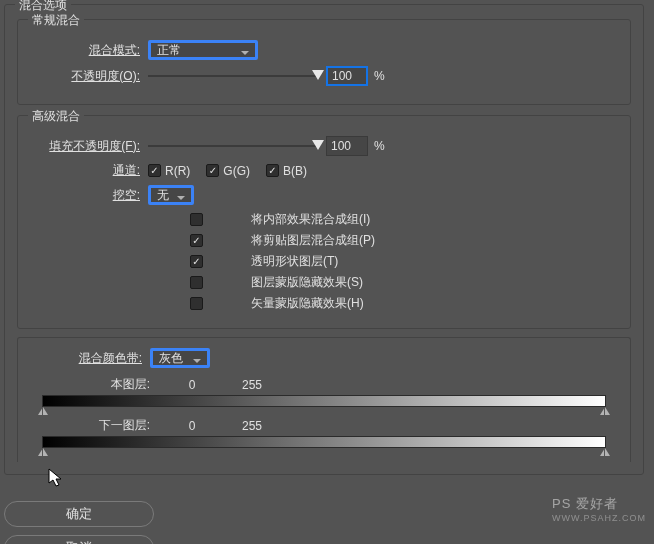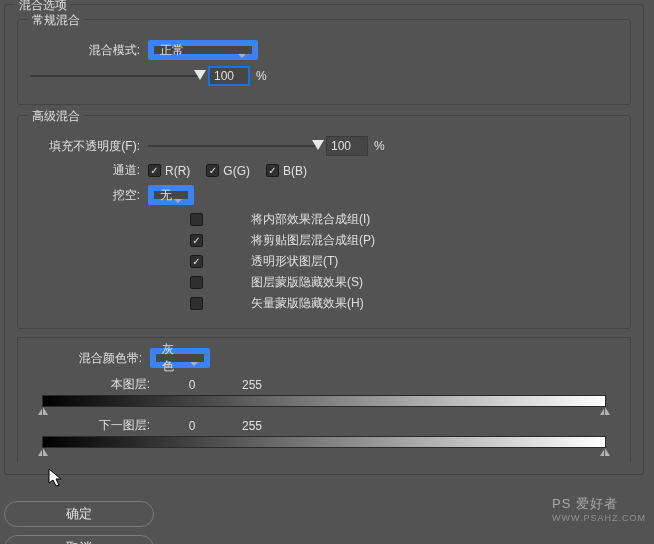--- a/index.html
+++ b/index.html
@@ -6,24 +6,24 @@
 body { background: #535353; color: #e0e0e0; width: 654px; height: 544px; font-size: 12px; user-select: none; position: relative; }
 .main { display: flex; padding: 4px 10px 10px 4px; gap: 18px; flex-direction: column; }
 .left { flex: 1; }
 .right { width: 150px; display: flex; flex-direction: column; gap: 8px; padding-top: 4px; }
 
 .fieldset { border: 1px solid #434343; border-radius: 3px; padding: 10px 12px 12px 12px; margin-bottom: 4px; position: relative; }
 .legend { position: absolute; top: -8px; left: 10px; background: #535353; padding: 0 4px; font-size: 12px; color: #e0e0e0; }
 .sub-fieldset { border: 1px solid #434343; border-radius: 3px; padding: 14px 12px 12px 12px; margin-top: 10px; position: relative; }
 
 .row { display: flex; align-items: center; margin: 6px 0; }
-.label { text-align: right; margin-right: 8px; color: #e0e0e0; }
+.label { text-align: right; margin-right: 8px; color: #e0e0e0; text-decoration: underline; }
 .label-100 { width: 110px; }
 
-.select { background: #464646; border: 6px solid #3b82f6; color: #e0e0e0; font-size: 12px; padding: 2px 20px 2px 6px; border-radius: 2px; position: relative; display: inline-flex; align-items: center; height: 20px; }
+.select { background: #464646; border: 3px solid #3b82f6; color: #e0e0e0; font-size: 12px; padding: 2px 20px 2px 6px; border-radius: 2px; position: relative; display: inline-flex; align-items: center; height: 20px; }
 .select::after { content: ""; position: absolute; right: 6px; top: 8px; border-left: 4px solid transparent; border-right: 4px solid transparent; border-top: 4px solid #b0b0b0; }
 .select-wide { width: 110px; }
 .select-sm { width: 46px; }
 .select-med { width: 60px; }
 
 .slider-track { height: 2px; background: #3b3b3b; position: relative; flex: 1; margin-right: 8px; }
 .slider-thumb { position: absolute; top: -5px; width: 0; height: 0; border-left: 6px solid transparent; border-right: 6px solid transparent; border-top: 10px solid #e8e8e8; transform: translateX(-6px); }
 .slider-track.w170 { width: 170px; flex: none; }
 
 .num-input { width: 42px; height: 20px; background: #464646; border: 1px solid #3a3a3a; color: #e0e0e0; font-size: 12px; padding: 0 4px; text-align: left; }
@@ -64,20 +64,21 @@
 
       <div class="sub-fieldset" style="margin-top:4px;">
         <div class="legend">常规混合</div>
         <div class="row">
           <div class="label label-100">混合模式:</div>
           <div class="select select-wide">
               <span>正常</span>
             </div>
         </div>
         <div class="row">
+          <div class="label label-100">不透明度(O):</div>
           <div class="slider-track w170">
               <div class="slider-thumb" style="left:100%;"></div>
             </div>
           <input class="num-input focused" value="100" style="">
           <span class="unit">%</span>
         </div>
       </div>
 
       <div class="sub-fieldset">
         <div class="legend">高级混合</div>

